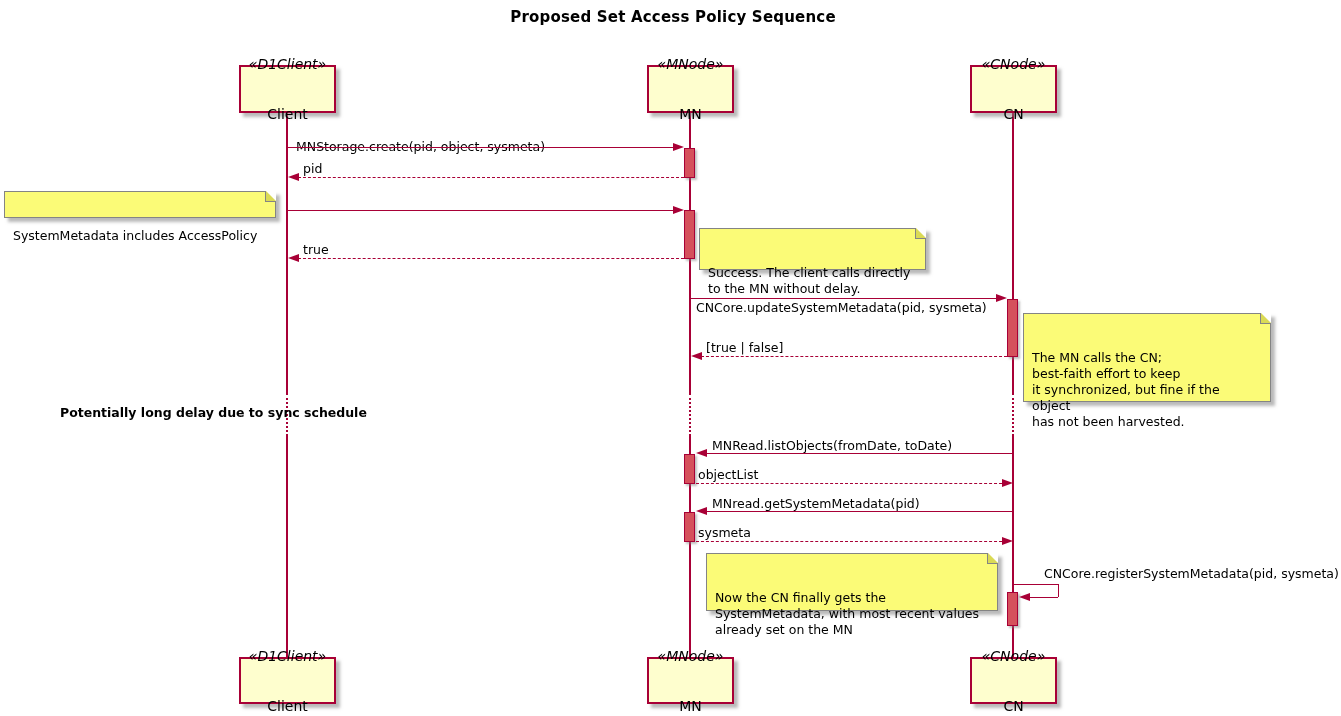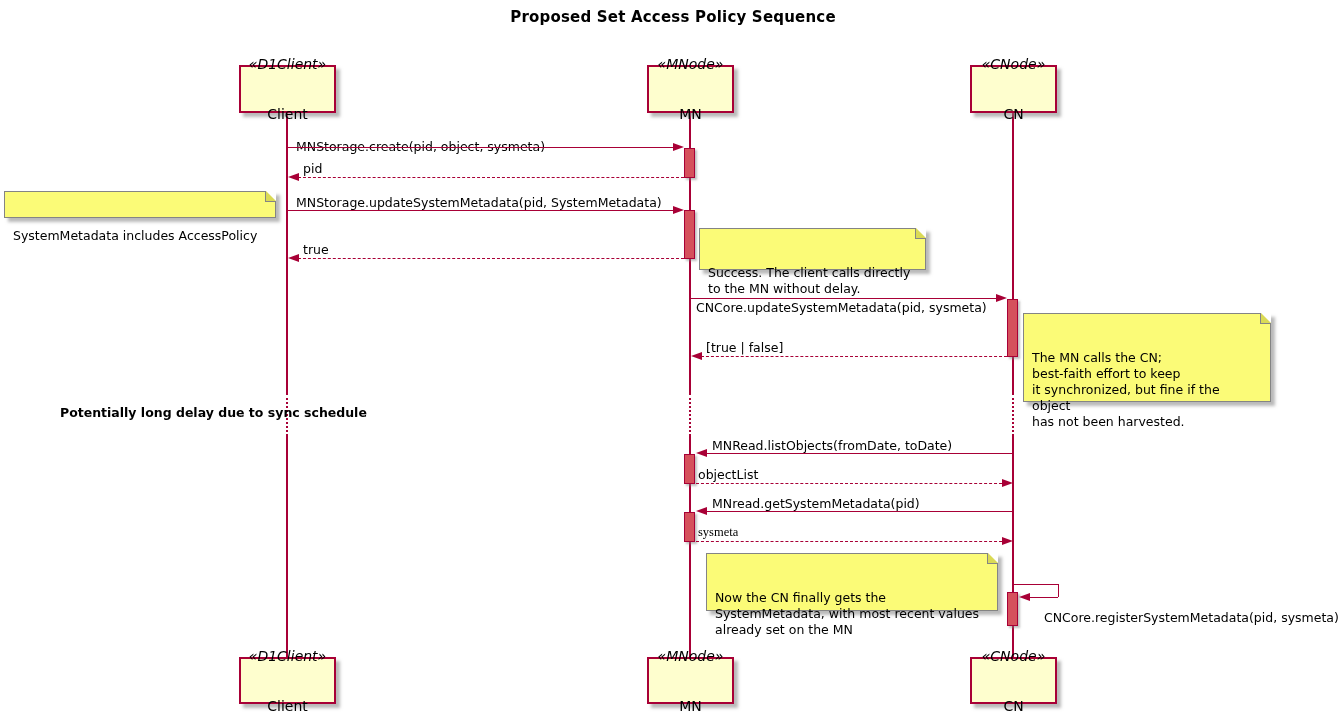--- a/index.html
+++ b/index.html
@@ -96,21 +96,20 @@
 
   <div class="mlabel" style="left:303px;top:161px;">pid</div>
   <div class="lndash" style="left:298px;top:177px;width:386px;"></div>
   <div class="ah-l" style="left:288px;top:173px;"></div>
 
   <div class="note" style="left:4px;top:191px;width:272px;height:27px;">
     <div class="fold"></div>
     <span>SystemMetadata includes AccessPolicy</span>
   </div>
 
-  <div class="mlabel" style="left:296px;top:195px;">MNStorage.updateSystemMetadata(pid, SystemMetadata)</div>
   <div class="ln" style="left:288px;top:210px;width:386px;"></div>
   <div class="ah-r" style="left:673px;top:206px;"></div>
 
   <div class="note" style="left:699px;top:228px;width:227px;height:42px;">
     <div class="fold"></div>
     <span>Success. The client calls directly
 to the MN without delay.</span>
   </div>
 
   <div class="mlabel" style="left:303px;top:242px;">true</div>
@@ -140,32 +139,32 @@
   <div class="ah-l" style="left:696px;top:449px;"></div>
 
   <div class="mlabel" style="left:698px;top:467px;">objectList</div>
   <div class="lndash" style="left:696px;top:483px;width:306px;"></div>
   <div class="ah-r" style="left:1002px;top:479px;"></div>
 
   <div class="mlabel" style="left:712px;top:496px;">MNread.getSystemMetadata(pid)</div>
   <div class="ln" style="left:706px;top:511px;width:307px;"></div>
   <div class="ah-l" style="left:696px;top:507px;"></div>
 
-  <div class="mlabel" style="left:698px;top:525px;font-family:Liberation Serif, serif;">sysmeta</div>
+  <div class="mlabel" style="left:698px;top:525px;">sysmeta</div>
   <div class="lndash" style="left:696px;top:541px;width:306px;"></div>
   <div class="ah-r" style="left:1002px;top:537px;"></div>
 
   <div class="note" style="left:706px;top:553px;width:292px;height:58px;">
     <div class="fold"></div>
     <span>Now the CN finally gets the
 SystemMetadata, with most recent values
 already set on the MN</span>
   </div>
 
-  <div class="mlabel" style="left:1044px;top:566px;margin-top:44px;">CNCore.registerSystemMetadata(pid, sysmeta)</div>
+  <div class="mlabel" style="left:1044px;top:566px;">CNCore.registerSystemMetadata(pid, sysmeta)</div>
   <div class="ln" style="left:1014px;top:584px;width:44px;"></div>
   <div class="vln" style="left:1058px;top:584px;height:13px;"></div>
   <div class="ln" style="left:1029px;top:597px;width:29px;"></div>
   <div class="ah-l" style="left:1019px;top:593px;"></div>
 
   <div class="pbox" style="left:239px;top:657px;width:97px;height:47px;">
     <span class="stereo">«D1Client»</span>
     <span>Client</span>
   </div>
   <div class="pbox" style="left:647px;top:657px;width:87px;height:47px;">

